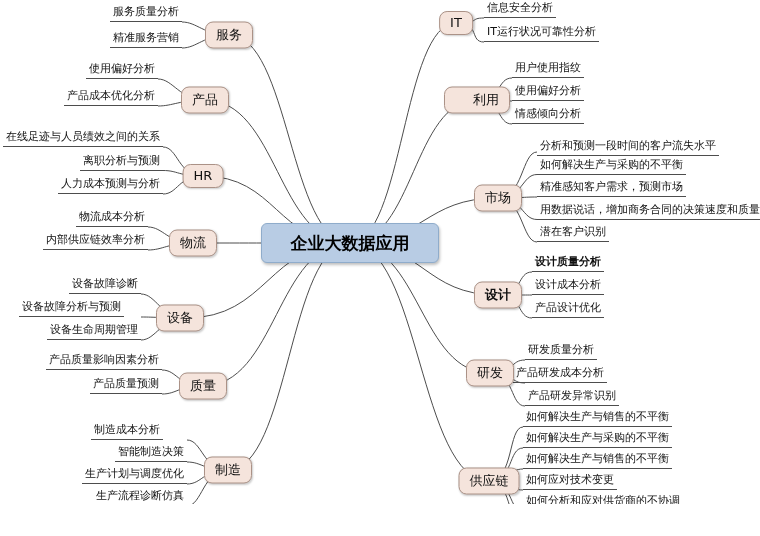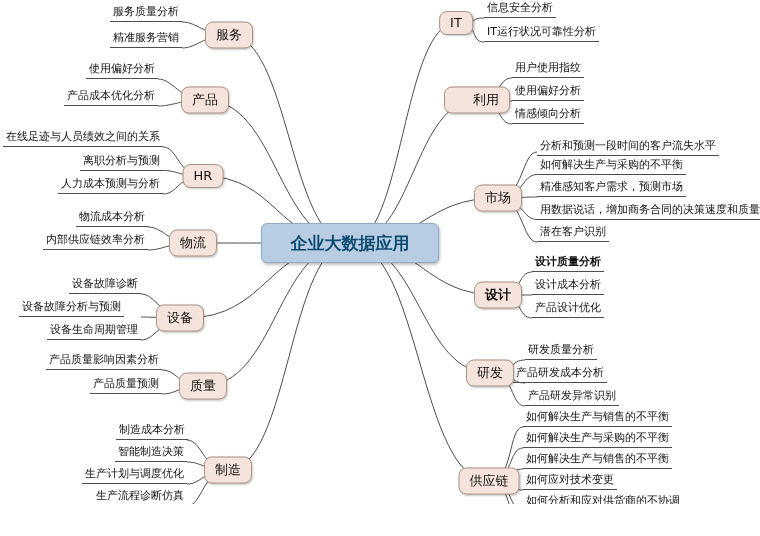--- a/index.html
+++ b/index.html
@@ -14,21 +14,21 @@
   #connectors { position: absolute; left: 0; top: 0; pointer-events: none; }
   .center-node {
     position: absolute;
     transform: translate(-50%, -50%);
     width: 176px;
     height: 38px;
     line-height: 38px;
     text-align: center;
     font-size: 17px;
     font-weight: bold;
-    color: #0c4a6e;
+    color: #000000;
     background: var(--center-fill, #b8cce4);
     border: 1px solid var(--center-border, #8faccb);
     border-radius: 6px;
     box-shadow: 1px 2px 3px rgba(0,0,0,0.25);
     cursor: default;
   }
   .branch {
     position: absolute;
     transform: translate(-50%, -50%);
     padding: 3px 10px 4px;
@@ -126,21 +126,21 @@
       <div class="leaf" style="top: 227px; right: 612px;">物流成本分析</div>
       <div class="leaf" style="top: 250px; right: 612px;">内部供应链效率分析</div>
       <div class="branch" style="left: 193px; top: 243px;">物流</div>
       <div class="leaf" style="top: 294px; right: 619px;">设备故障诊断</div>
       <div class="leaf" style="top: 317px; right: 636px; margin-left: 44px;">设备故障分析与预测</div>
       <div class="leaf" style="top: 340px; right: 619px;">设备生命周期管理</div>
       <div class="branch" style="left: 180px; top: 318px;">设备</div>
       <div class="leaf" style="top: 370px; right: 598px;">产品质量影响因素分析</div>
       <div class="leaf" style="top: 394px; right: 598px;">产品质量预测</div>
       <div class="branch" style="left: 203px; top: 386px;">质量</div>
-      <div class="leaf" style="top: 440px; right: 572px;">制造成本分析</div>
+      <div class="leaf" style="top: 440px; right: 597px;">制造成本分析</div>
       <div class="leaf" style="top: 462px; right: 573px;">智能制造决策</div>
       <div class="leaf" style="top: 484px; right: 573px;">生产计划与调度优化</div>
       <div class="leaf" style="top: 506px; right: 573px;">生产流程诊断仿真</div>
       <div class="branch" style="left: 228px; top: 470px;">制造</div>
       <div class="leaf" style="top: 18px; left: 484px;">信息安全分析</div>
       <div class="leaf" style="top: 42px; left: 484px;">IT运行状况可靠性分析</div>
       <div class="branch" style="left: 456px; top: 23px;">IT</div>
       <div class="leaf" style="top: 78px; left: 512px;">用户使用指纹</div>
       <div class="leaf" style="top: 101px; left: 512px;">使用偏好分析</div>
       <div class="leaf" style="top: 124px; left: 512px;">情感倾向分析</div>

